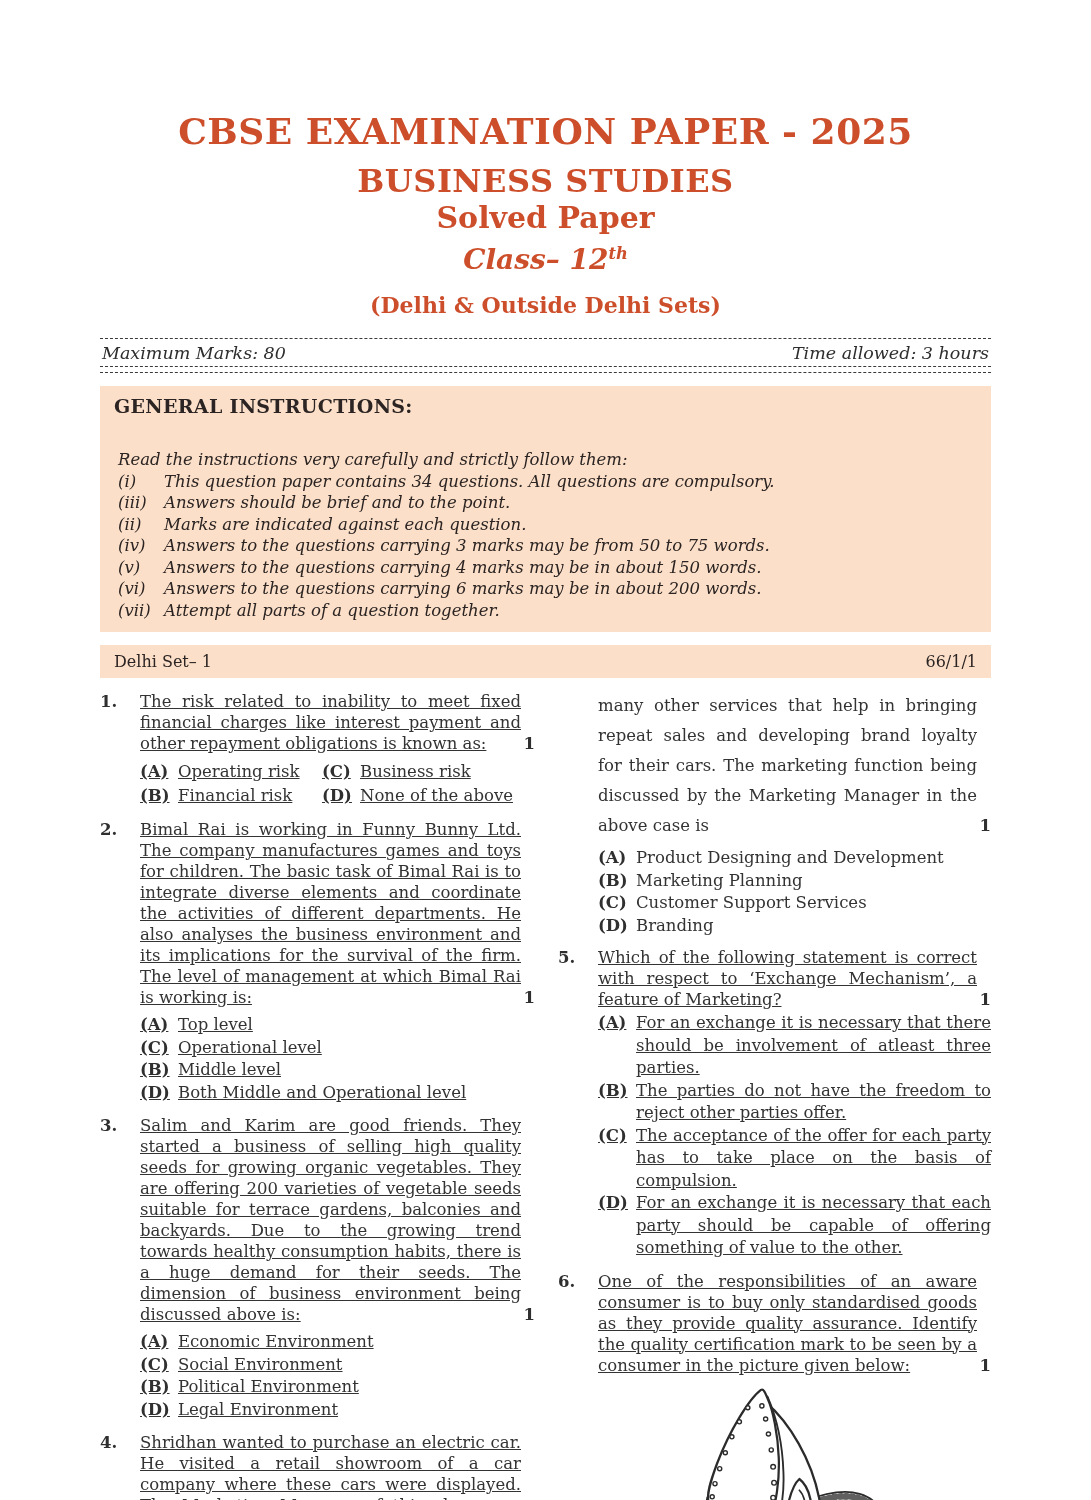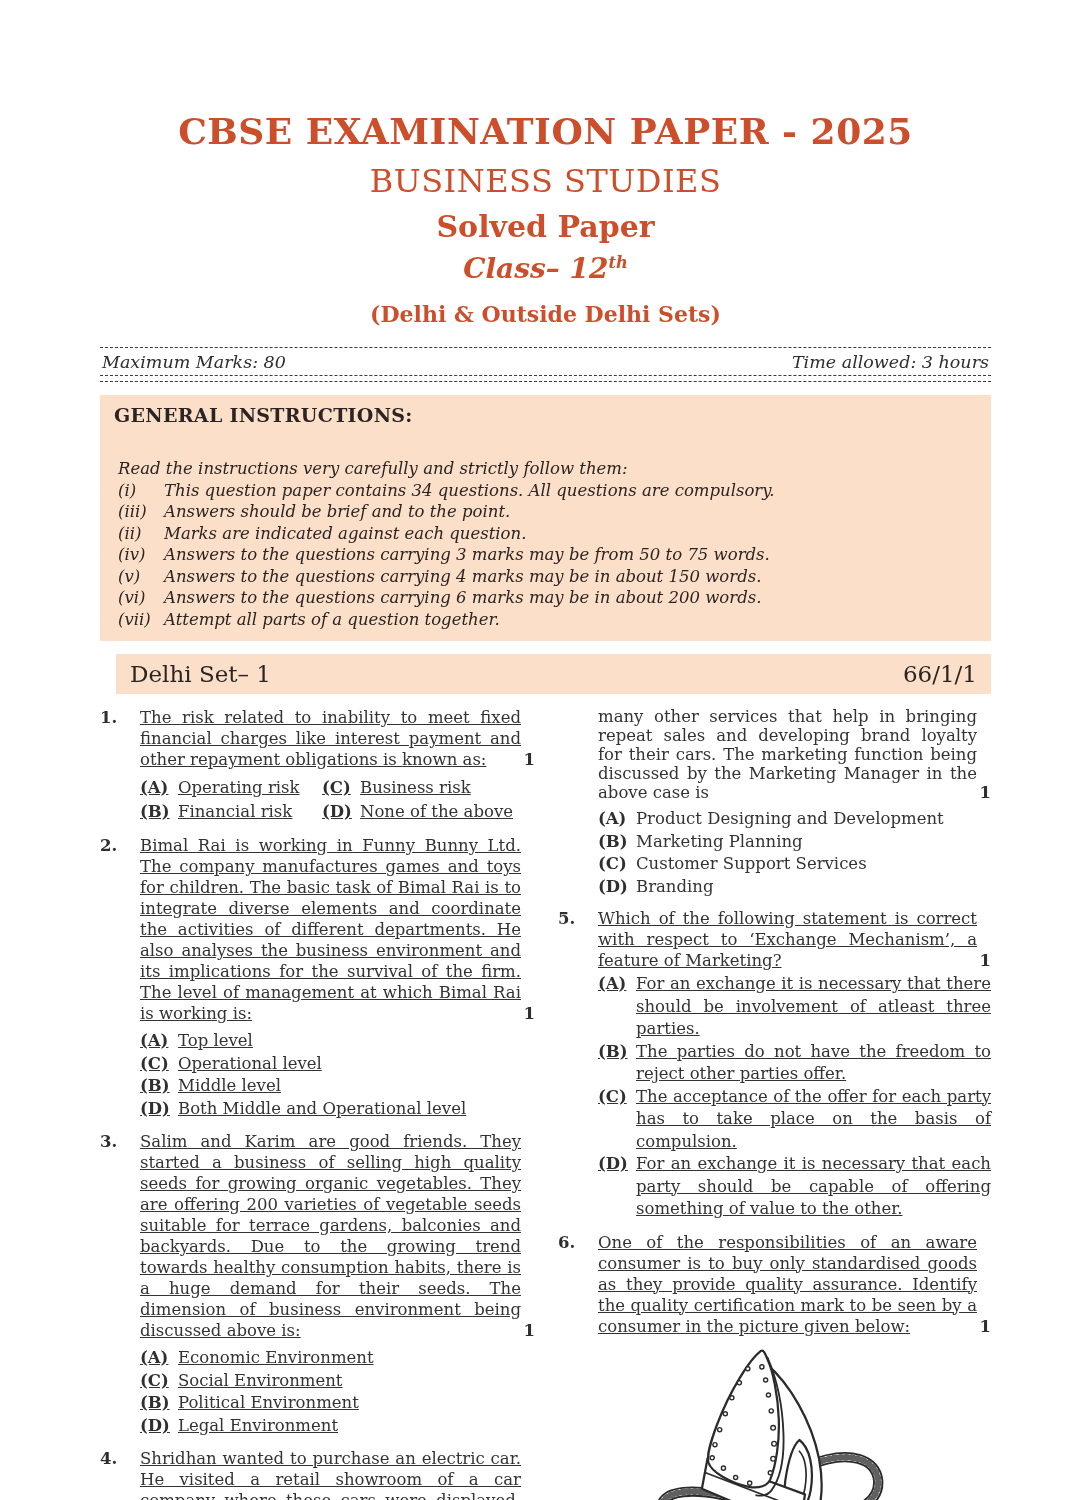--- a/index.html
+++ b/index.html
@@ -7,21 +7,21 @@
   body {
     width:1091px; height:1500px;
     font-family:"DejaVu Serif", "Liberation Serif", serif;
     color:#333; position:relative; overflow:hidden;
   }
   .content { margin:0 100px; width:891px; }
 
   
   .titles { text-align:center; padding-top:110px; color:#cd4e2a; }
   .t1 { font-size:36px; font-weight:700; margin-bottom:10px; letter-spacing:.5px; }
-  .t2 { font-size:32px; font-weight:400; margin-bottom:9px; letter-spacing:.5px; }
+  .t2 { font-size:32px; font-weight:700; margin-bottom:0; letter-spacing:.5px; }
   .t3 { font-size:30px; font-weight:700; margin-bottom:8px; }
   .t4 { font-size:28px; font-weight:700; margin-bottom:16px;font-style:italic; }
   .t4 sup { font-size:58%; }
   .t5 { font-size:22px; font-weight:700; }
 
   
   .meta { margin-top:20px; border-top:1.6px dashed #3a3a3a; }
   .meta-row { display:flex; justify-content:space-between; font-style:italic;
               font-size:17.5px; padding:4px 2px 3px; color:#2e2e2e; }
   .meta-dbl { height:7px; border-top:1.6px dashed #3a3a3a; border-bottom:1.6px dashed #3a3a3a; }
@@ -29,39 +29,39 @@
   
   .panel { background:#fbdfc9; margin-top:13px; padding:9px 14px 11px; color:#2b2422; }
   .panel-heading { font-weight:700; font-size:19px; letter-spacing:.3px; margin-bottom:3px; }
   .panel-intro { font-style:italic; font-size:16.5px; line-height:21.5px; padding-left:4px;margin-top:32px; }
   .ins-row { display:flex; font-style:italic; font-size:16.5px; line-height:21.5px; padding-left:4px; }
   .ins-label { width:46px; flex:none; }
   .ins-text { flex:1; }
 
   
   .setbar { background:#fbdfc9; margin-top:13px; padding:7px 14px; display:flex;
-            justify-content:space-between; font-size:23px; color:#2b2422;margin-left:16px; }
+            justify-content:space-between; font-size:16px; color:#2b2422; }
 
   
   .cols { display:flex; gap:23px; margin-top:13px; }
   .col-left  { width:435px; flex:none; }
   .col-right { width:433px; flex:none; }
   .q { display:flex; margin-bottom:11px; }
   .qnum { width:40px; flex:none; font-weight:700; font-size:16.5px; line-height:21px; color:#2f2f2f; }
   .qbody { flex:1; min-width:0;text-decoration:underline; }
   .stem { position:relative; text-align:justify; font-size:16.5px; line-height:21px; padding-right:14px; }
   .marks { position:absolute; right:0; bottom:0; font-weight:700; color:#2f2f2f; }
   .opts { margin-top:6px; }
   .opt-row { display:flex; font-size:16.5px; line-height:22.5px; }
   .opt-label { width:38px; flex:none; font-weight:700; color:#2f2f2f; }
   .opt-text { flex:1; }
   .opt-grid { margin-top:6px; display:grid; grid-template-columns:182px 1fr; }
   .opt-cell { display:flex; font-size:16.5px; line-height:24px; }
   .q-cont { position:relative; margin-left:40px; text-align:justify;
-            font-size:16.5px; line-height:19px; padding-right:14px; margin-bottom:6px; }
+            font-size:16.5px; line-height:30px; padding-right:14px; margin-bottom:6px; }
   .figure-wrap { width:300px; margin:10px auto 0; }
 </style>
 </head>
 <body>
 
 <div class="content">
 
   <div class="titles">
     <div class="t1">CBSE EXAMINATION PAPER - 2025</div>
     <div class="t2">BUSINESS STUDIES</div>

